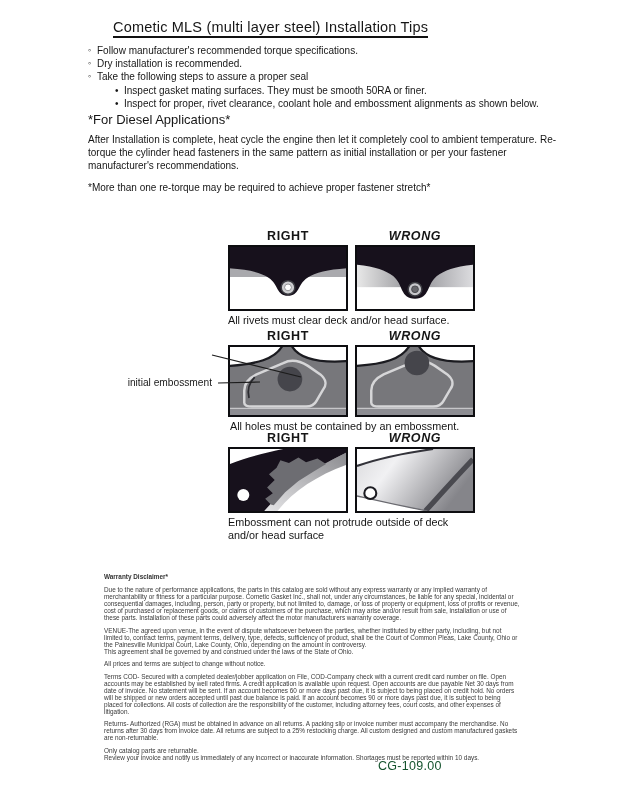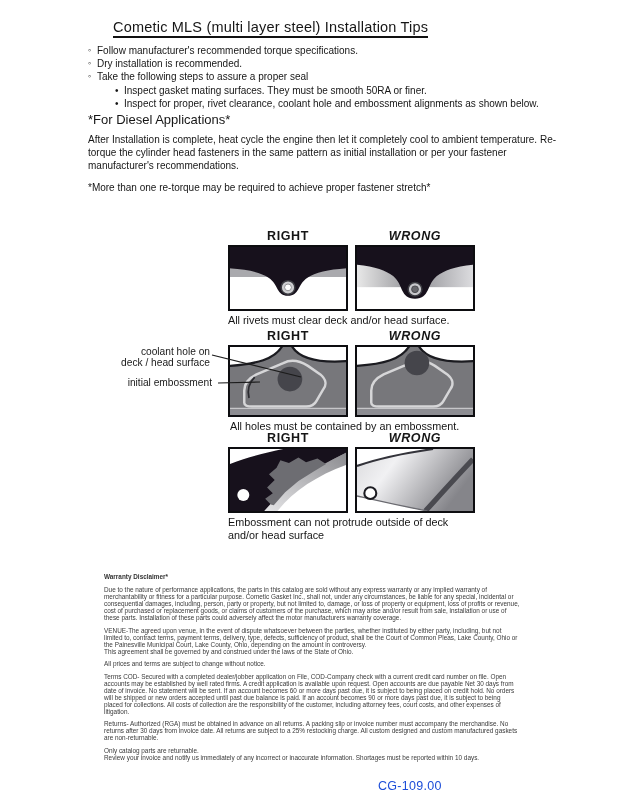--- a/index.html
+++ b/index.html
@@ -42,21 +42,21 @@
   .side-label { position:absolute; text-align:right; font-size:10.2px; line-height:11px; white-space:pre-line; color:#1a1a1a; }
   .side-label.s1 { left:104px; top:346px; width:106px; }
   .side-label.s2 { left:100px; top:377px; width:112px; }
   .leader-overlay { position:absolute; left:100px; top:344px; width:210px; height:50px; pointer-events:none; z-index:5; }
 
   
   .fineprint { position:absolute; left:104px; top:573px; width:417px; font-size:6.4px; line-height:7px; color:#3a3a3a; }
   .fineprint h3 { font-size:6.4px; font-weight:bold; margin-bottom:6px; color:#333; }
   .fineprint p { margin-bottom:5.5px; white-space:pre-line; }
 
-  .pagenum { position:absolute; left:378px; top:779px; font-size:12.5px; letter-spacing:.3px; color:#1d4ed8; }
+  .pagenum { position:absolute; left:378px; top:759px; font-size:12.5px; letter-spacing:.3px; color:#14532d; }
 </style>
 </head>
 <body>
 
 <div id="page">
 
   <section class="header">
     <h1>Cometic MLS (multi layer steel) Installation Tips</h1>
     <div class="bullets">
       <div class="b-row">
@@ -154,22 +154,20 @@
           <path d="M15,59 L15,46 C15,39 20,33 28,29 L56,17 C64,13 74,15 82,20 L95,29 C101,34 102,40 98,45 L91,57 C89,61 85,63 80,63 L23,63 C18,63 15,62 15,59 Z" fill="none" stroke="#d6d6d8" stroke-width="2.6"></path>
           <circle cx="63" cy="17" r="13" fill="#45454b"></circle>
           <rect x="0" y="65" width="122" height="7" fill="#8d8d92"></rect>
           <line x1="0" y1="65" x2="122" y2="65" stroke="#c6c6c9" stroke-width="1.2"></line>
         </svg>
       </div>
     </div>
     <div class="caption">All holes must be contained by an embossment.</div>
   </div>
 
-  <div class="side-label s1">coolant hole on
-deck / head surface</div>
   <div class="side-label s2">initial embossment</div>
   <svg class="leader-overlay" viewBox="0 0 210 50">
     <line x1="112" y1="11" x2="201" y2="33" stroke="#1c1c1c" stroke-width="1.1"></line>
     <line x1="118" y1="39" x2="160" y2="38" stroke="#1c1c1c" stroke-width="1.1"></line>
   </svg>
 
   <div class="figrow r3">
     <div class="lblrow">
       <span class="fig-label">RIGHT</span>
       <span class="fig-label">WRONG</span>

